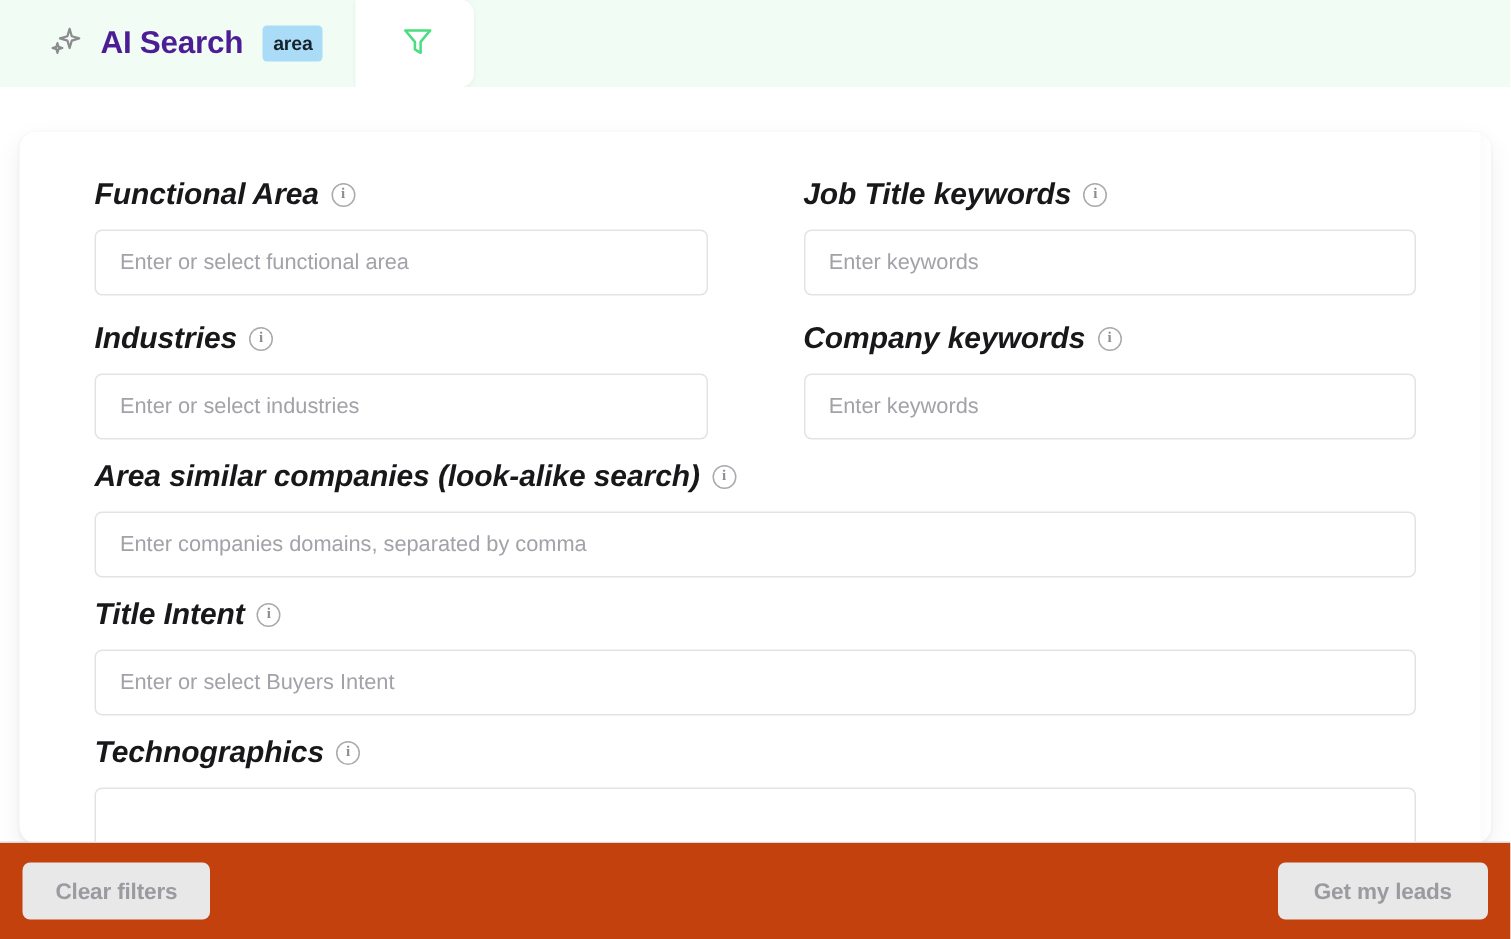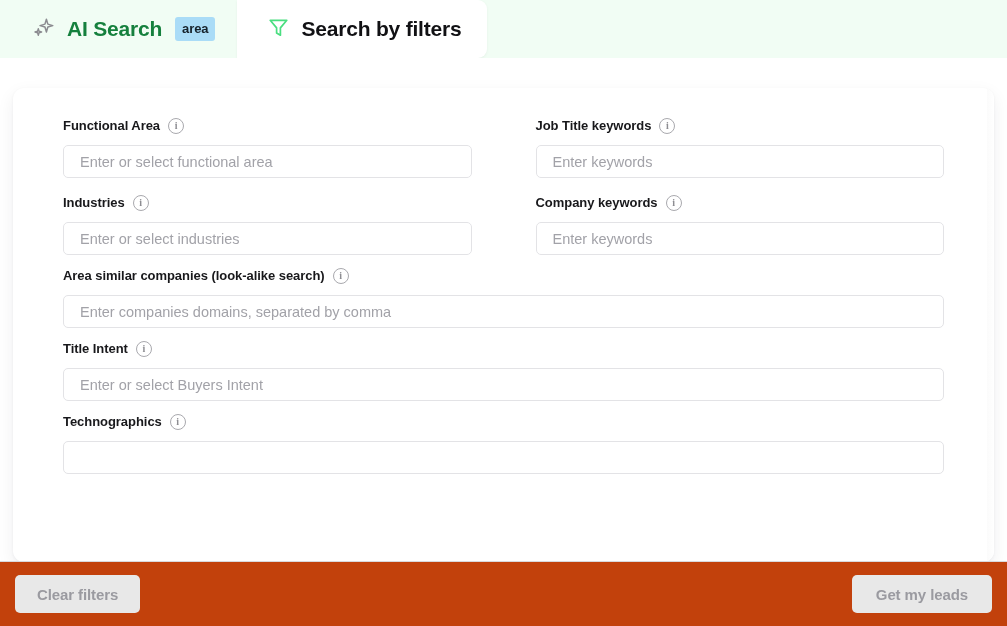--- a/index.html
+++ b/index.html
@@ -62,21 +62,21 @@
   }
 
   .tab-label {
     font-size: 21px;
     font-weight: 700;
     letter-spacing: -0.2px;
     white-space: nowrap;
   }
 
   .tab:not(.active) .tab-label {
-    color: #15803d;
+    color: #4c1d95;
     font-weight: 600;
   }
 
   .tab.active .tab-label {
     color: #111114;
   }
 
   .badge-beta {
     background: #aadcf7;
     color: #16222b;
@@ -120,25 +120,26 @@
   .field.full { grid-column: 1 / -1; }
 
   .field-head {
     display: flex;
     align-items: center;
     gap: 8px;
     margin-bottom: 11px;
   }
 
   .field-label {
-    font-size: 13px;
+    font-size: 20px;
     font-weight: 700;
     color: #18181b;
     letter-spacing: -0.05px;
     line-height: 1.2;
+    font-style: italic;
   }
 
   .info-icon {
     width: 16px;
     height: 16px;
     flex: 0 0 16px;
     border-radius: 50%;
     border: 1px solid #a9a9ae;
     color: #8d8d92;
     font-size: 10px;
@@ -147,21 +148,21 @@
     display: flex;
     align-items: center;
     justify-content: center;
     cursor: help;
     line-height: 1;
   }
 
   .input {
     display: block;
     width: 100%;
-    height: 33px;
+    height: 44px;
     border: 1px solid #e3e3e6;
     border-radius: 5px;
     background: #ffffff;
     padding: 0 16px;
     font-family: inherit;
     font-size: 14.5px;
     color: #15803d;
     outline: none;
   }
 
@@ -230,21 +231,20 @@
       <span class="tab-label">AI Search</span>
       <span class="badge-beta">area</span>
     </button>
 
     <button class="tab active">
       <span class="icon-funnel">
         <svg width="23" height="23" viewBox="0 0 23 23" fill="none">
           <path d="M3.2 4.3 H19.8 L13.4 11.9 V19.2 L9.6 16.9 V11.9 Z" stroke="#4ade80" stroke-width="1.7" stroke-linejoin="round" stroke-linecap="round" fill="none"></path>
         </svg>
       </span>
-      <span class="tab-label">Search by filters</span>
     </button>
 
   </div>
 
   <div class="card-wrap">
     <div class="card">
 
       <div class="grid">
 
         <div class="field row-gap-1">

